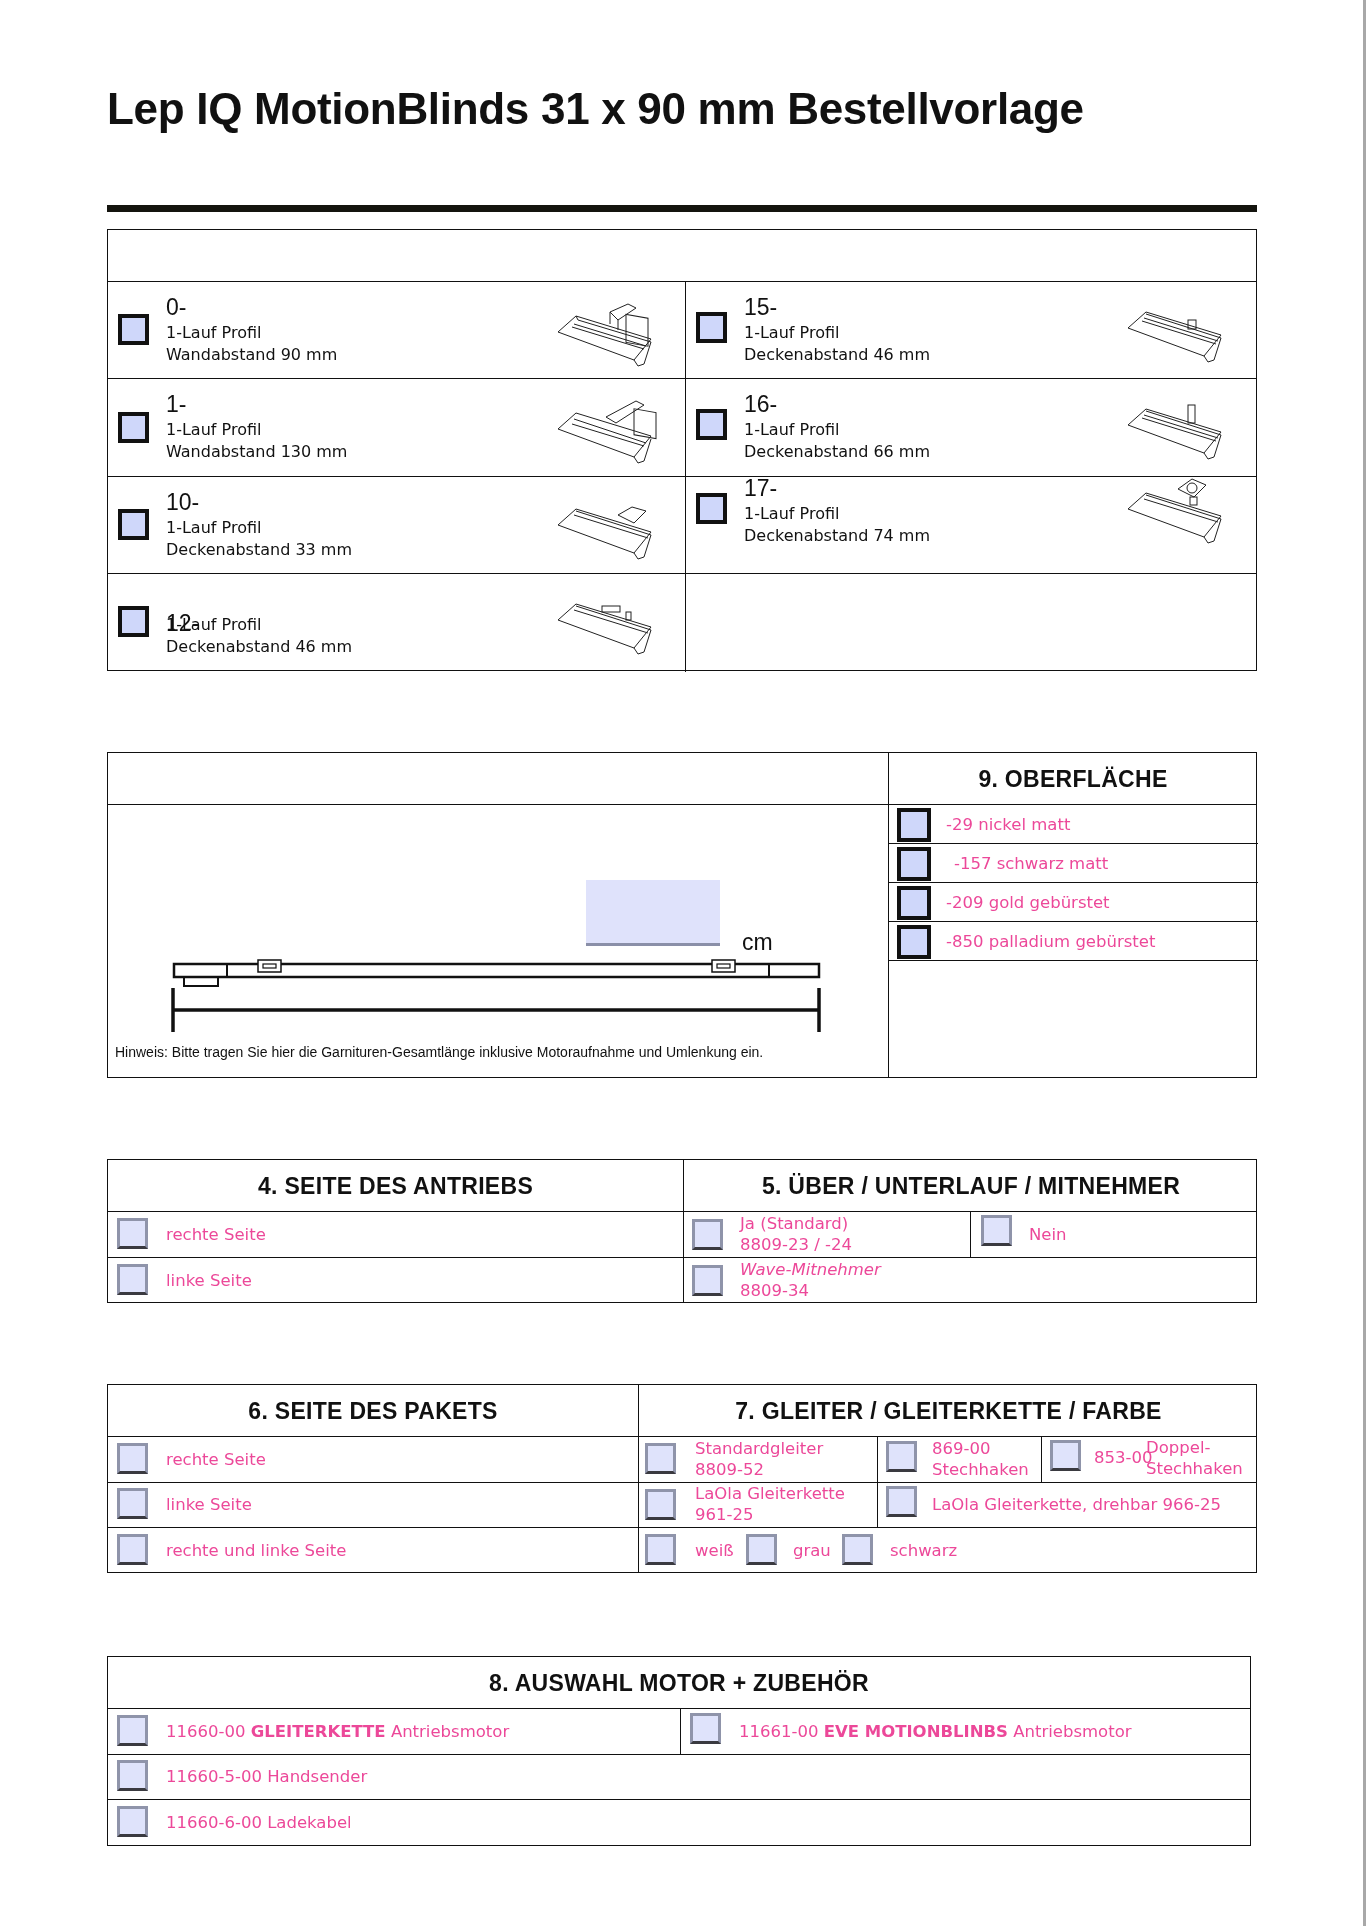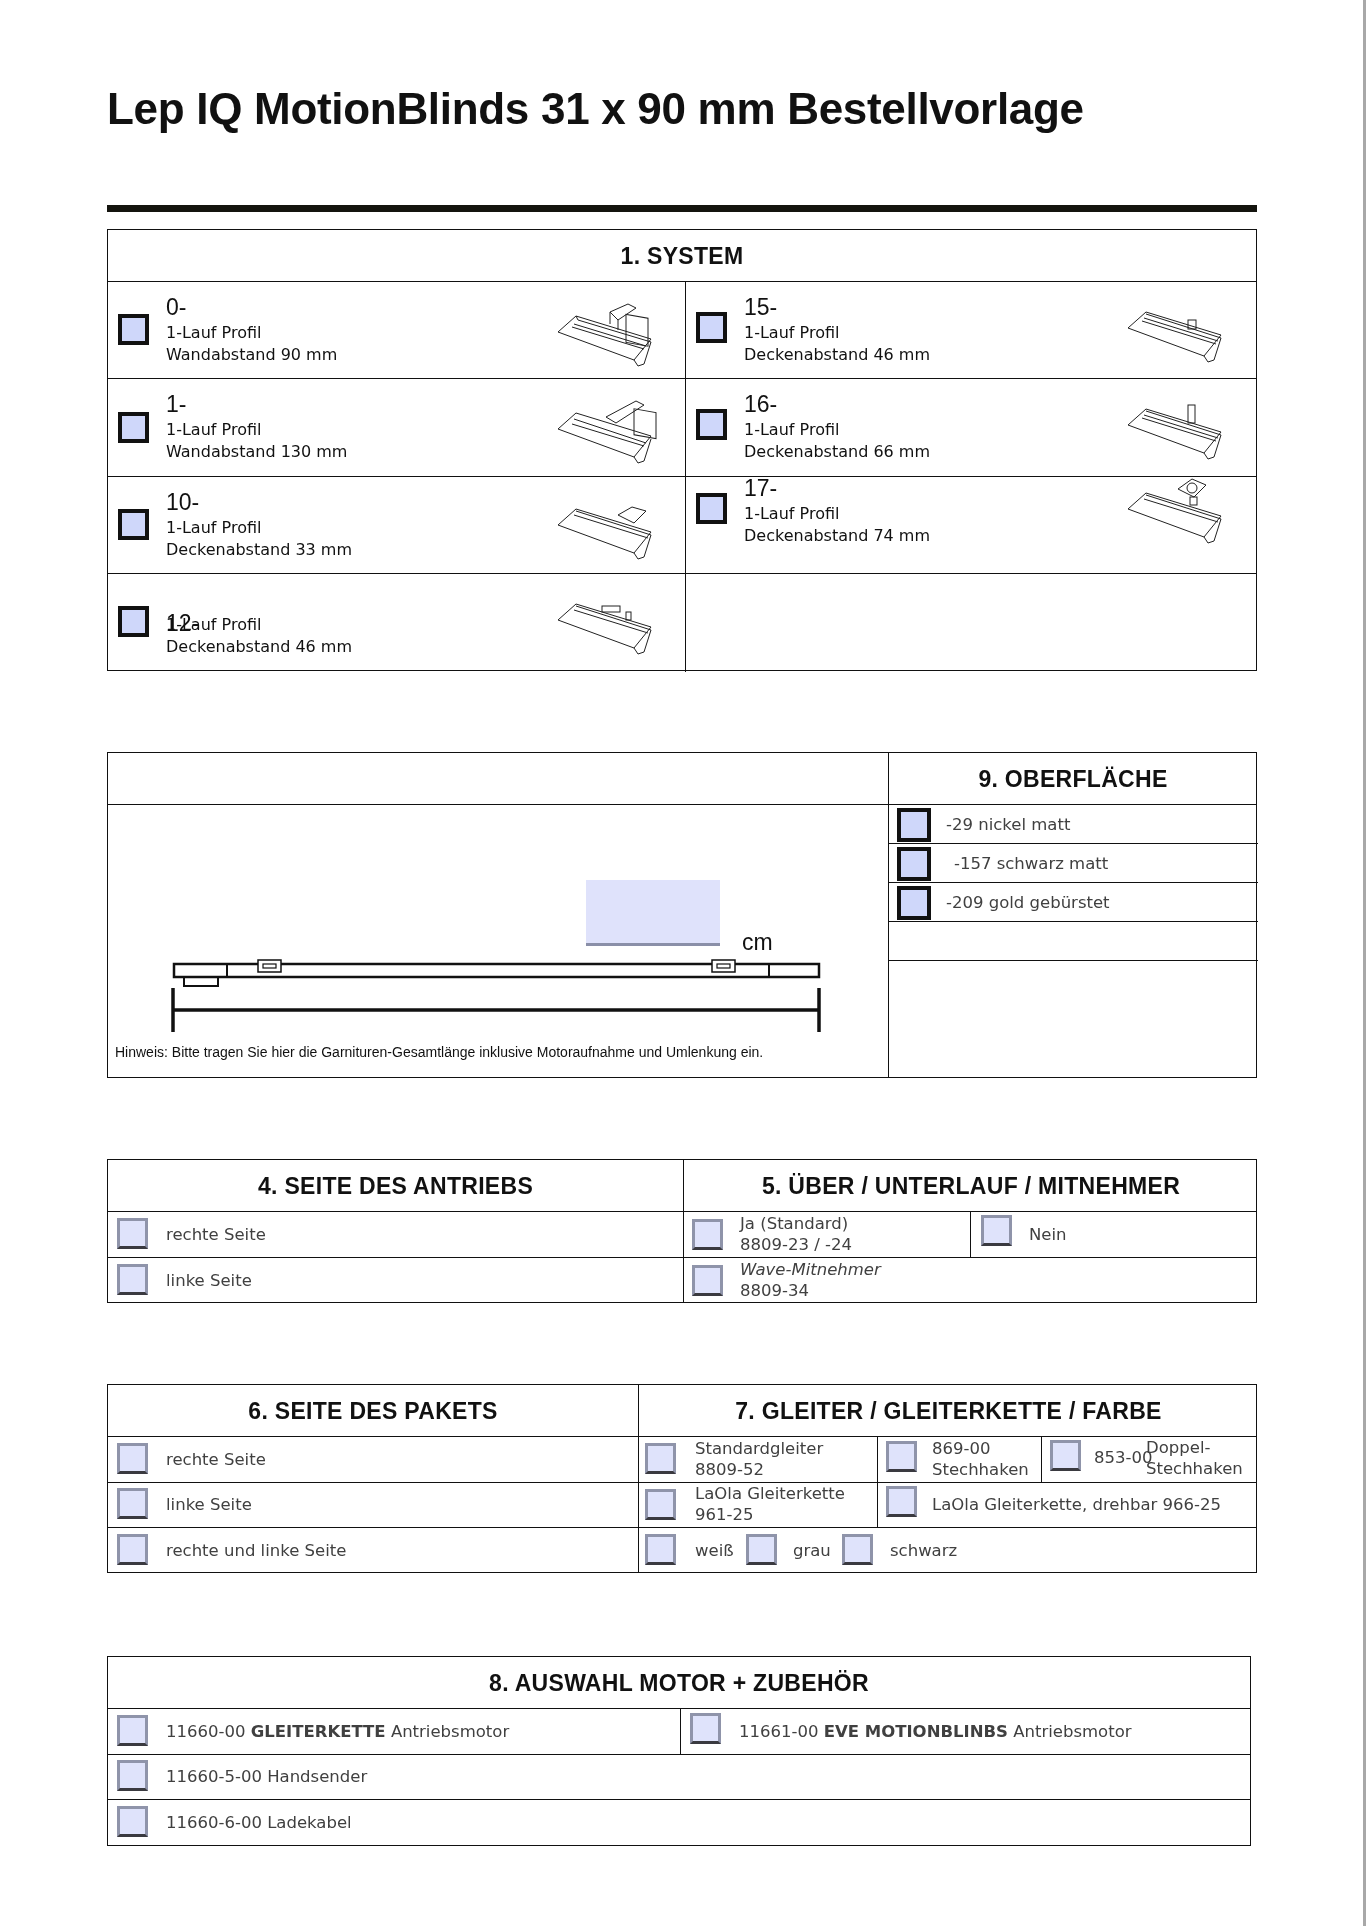--- a/index.html
+++ b/index.html
@@ -12,37 +12,36 @@
   .tbl { position: absolute; border: 1.5px solid #111; }
   .hdr { display: flex; align-items: center; justify-content: center; font-family: "Liberation Sans", sans-serif; font-weight: bold; font-size: 23px; letter-spacing: 0.3px; color: #111; }
   .hline { position: absolute; height: 0; border-top: 1.5px solid #111; }
   .vline { position: absolute; width: 0; border-left: 1.5px solid #111; }
 
   .cb-strong { position: absolute; width: 31px; height: 31px; background: #cfd7fa; border: 4px solid #111; }
   .cb { position: absolute; width: 31px; height: 31px; background: #dfe3fb; border: 3px solid #8f94aa; border-bottom-color: #3a3a40; border-right-color: #8f94aa; }
 
   .opt-num { position: absolute; font-size: 23px; font-family: "Liberation Sans", sans-serif; color: #111; }
   .opt-txt { position: absolute; font-size: 16px; line-height: 22px; color: #111; white-space: nowrap; }
-  .lbl { position: absolute; font-size: 16.5px; line-height: 21px; color: #404040; white-space: nowrap; text-align: right; }
+  .lbl { position: absolute; font-size: 16.5px; line-height: 21px; color: #ec4899; white-space: nowrap; text-align: right; }
   .bracket { position: absolute; width: 110px; height: 75px; }
   .hint { position: absolute; left: 115px; top: 1044px; font-size: 14px; font-family: "Liberation Sans", sans-serif; color: #111; white-space: nowrap; }
   .length-input { position: absolute; left: 586px; top: 880px; width: 134px; height: 66px; background: #dfe2fb; border: none; border-bottom: 3px solid #8a8fa8; font-size: 20px; padding: 4px 8px; }
   .cm { position: absolute; left: 742px; top: 929px; font-size: 23px; font-family: "Liberation Sans", sans-serif; color: #111; }
   b.brand { font-weight: bold; }
 </style>
 </head>
 <body>
 
 <div class="page-edge"></div>
 
 <h1 class="title">Lep IQ MotionBlinds 31 x 90 mm Bestellvorlage</h1>
 <div class="rule"></div>
 
 <div class="tbl" style="left:107px;top:229px;width:1150px;height:442px;">
-  <div class="hdr" style="position:absolute;left:0;top:0;width:100%;height:52px;">1. SYSTEM</div>
   <div class="hline" style="left:0;top:51px;width:100%;"></div>
   <div class="hline" style="left:0;top:148px;width:100%;"></div>
   <div class="hline" style="left:0;top:246px;width:100%;"></div>
   <div class="hline" style="left:0;top:343px;width:100%;"></div>
   <div class="vline" style="left:577px;top:51px;height:391px;"></div>
 
   <div style="position:absolute;left:0;top:52px;width:577px;height:96px;">
     <div class="cb-strong" style="left:10px;top:32px;"></div>
     <div class="opt-num" style="left:58px;top:12px;">0-</div>
     <div class="opt-txt" style="left:58px;top:40px;">1-Lauf Profil</div>
@@ -177,20 +176,24 @@
     <div class="cb-strong" style="left:8px;top:3px;width:34px;height:34px;"></div>
     <div class="lbl" style="left:57px;top:9px;">-29 nickel matt</div>
   </div>
   <div style="position:absolute;left:781px;top:91px;width:368px;height:38px;">
     <div class="cb-strong" style="left:8px;top:3px;width:34px;height:34px;"></div>
     <div class="lbl" style="left:65px;top:9px;">-157 schwarz matt</div>
   </div>
   <div style="position:absolute;left:781px;top:130px;width:368px;height:38px;">
     <div class="cb-strong" style="left:8px;top:3px;width:34px;height:34px;"></div>
     <div class="lbl" style="left:57px;top:9px;">-209 gold gebürstet</div>
+  </div>
+  <div style="position:absolute;left:781px;top:169px;width:368px;height:38px;">
+    <div class="cb-strong" style="left:8px;top:3px;width:34px;height:34px;"></div>
+    <div class="lbl" style="left:57px;top:9px;">-850 palladium gebürstet</div>
   </div>
 </div>
 
 <svg style="position:absolute;left:160px;top:950px;" width="680" height="90" viewBox="0 0 680 90">
   <g fill="none" stroke="#111">
     <rect x="14" y="14" width="645" height="13" stroke-width="2.5"></rect>
     <line x1="67" y1="14" x2="67" y2="27" stroke-width="2"></line>
     <line x1="609" y1="14" x2="609" y2="27" stroke-width="2"></line>
     <rect x="24" y="27" width="34" height="9" stroke-width="2"></rect>
     <rect x="98" y="10" width="23" height="12" stroke-width="1.5" fill="#fff"></rect>

